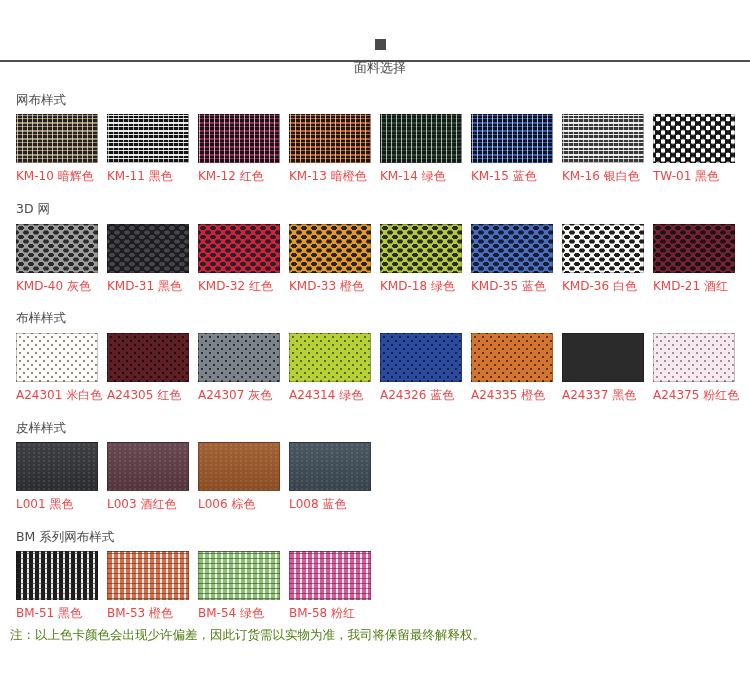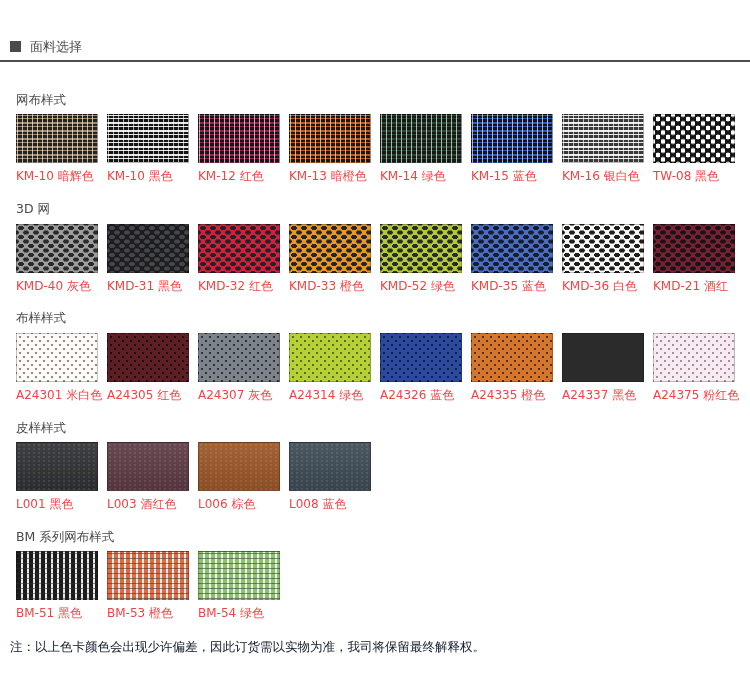--- a/index.html
+++ b/index.html
@@ -9,21 +9,21 @@
     background: #ffffff;
     font-family: "DejaVu Sans", "Liberation Sans", sans-serif;
     color: #4a4a4a;
   }
   .page { padding-top: 39px; }
 
   
   .hdr {
     display: flex; align-items: center; gap: 9px;
     margin-left: 10px; height: 15px;
-    font-size: 13px; color: #4a4a4a;
+    font-size: 13px; color: #4a4a4a; flex-direction: column;
   }
   .hdr .sq { width: 11px; height: 11px; background: #4a4a4a; flex: 0 0 auto; }
   .rule {
     border: none; border-top: 2px solid #4e4e4e;
     margin: 6px 0 0 0; width: 750px;
   }
 
   
   .sections { margin-left: 16px; }
   .section { margin-top: 18px; }
@@ -89,21 +89,21 @@
   
   .pat-bm {
     background-color: var(--c3);
     background-image:
       repeating-linear-gradient(0deg, rgba(50,50,50,0.55) 0 1px, transparent 1px 5px),
       repeating-linear-gradient(90deg, var(--c2) 0 4px, var(--c3) 4px 6px);
   }
 
   
   .note {
-    margin: 18px 0 0 10px; font-size: 12.5px; color: #0f172a;
+    margin: 6px 0 0 10px; font-size: 12.5px; color: #4d7c0f;
     line-height: 1.2;
   }
 </style>
 </head>
 <body>
 
 <div class="page">
 
   <div class="hdr">
     <span class="sq"></span>
@@ -115,21 +115,21 @@
   <section class="section">
     <h3 class="sec-title">网布样式</h3>
     <div class="swatch-row">
   <figure class="cell">
     <div class="tile pat-weave" style="--c1: #26221c; --c2: #a08a6d;"></div>
     <figcaption class="lbl">KM-10 暗辉色</figcaption>
   </figure>
 
   <figure class="cell">
     <div class="tile pat-weave" style="--c1: #141414; --c2: #e8e8e8;"></div>
-    <figcaption class="lbl">KM-10 黑色</figcaption>
+    <figcaption class="lbl">KM-11 黑色</figcaption>
   </figure>
 
   <figure class="cell">
     <div class="tile pat-weave" style="--c1: #1a1218; --c2: #93254b;"></div>
     <figcaption class="lbl">KM-12 红色</figcaption>
   </figure>
 
   <figure class="cell">
     <div class="tile pat-weave" style="--c1: #201710; --c2: #c4571d;"></div>
     <figcaption class="lbl">KM-13 暗橙色</figcaption>
@@ -145,21 +145,21 @@
     <figcaption class="lbl">KM-15 蓝色</figcaption>
   </figure>
 
   <figure class="cell">
     <div class="tile pat-weave" style="--c1: #383838; --c2: #ececec;"></div>
     <figcaption class="lbl">KM-16 银白色</figcaption>
   </figure>
 
   <figure class="cell">
     <div class="tile pat-dotsinv" style="--c1: #161616; --c2: #ffffff;"></div>
-    <figcaption class="lbl">TW-08 黑色</figcaption>
+    <figcaption class="lbl">TW-01 黑色</figcaption>
   </figure>
 </div>
   </section>
 
   <section class="section">
     <h3 class="sec-title">3D 网</h3>
     <div class="swatch-row">
   <figure class="cell">
     <div class="tile pat-chev" style="--c1: #2a2a2a; --c2: #9d9d9d;"></div>
     <figcaption class="lbl">KMD-40 灰色</figcaption>
@@ -175,21 +175,21 @@
     <figcaption class="lbl">KMD-32 红色</figcaption>
   </figure>
 
   <figure class="cell">
     <div class="tile pat-chev" style="--c1: #26242c; --c2: #e9991f;"></div>
     <figcaption class="lbl">KMD-33 橙色</figcaption>
   </figure>
 
   <figure class="cell">
     <div class="tile pat-chev" style="--c1: #272b2e; --c2: #b4ca33;"></div>
-    <figcaption class="lbl">KMD-52 绿色</figcaption>
+    <figcaption class="lbl">KMD-18 绿色</figcaption>
   </figure>
 
   <figure class="cell">
     <div class="tile pat-chev" style="--c1: #161d2c; --c2: #4a6dc2;"></div>
     <figcaption class="lbl">KMD-35 蓝色</figcaption>
   </figure>
 
   <figure class="cell">
     <div class="tile pat-chev" style="--c1: #1f1f1f; --c2: #f7f7f5;"></div>
     <figcaption class="lbl">KMD-36 白色</figcaption>
@@ -283,19 +283,23 @@
   <figure class="cell">
     <div class="tile pat-bm" style="--c2: #e06b42; --c3: #f3ece7;"></div>
     <figcaption class="lbl">BM-53 橙色</figcaption>
   </figure>
 
   <figure class="cell">
     <div class="tile pat-bm" style="--c2: #8cc36f; --c3: #eef3ea;"></div>
     <figcaption class="lbl">BM-54 绿色</figcaption>
   </figure>
 
+  <figure class="cell">
+    <div class="tile pat-bm" style="--c2: #e0569c; --c3: #f5e9f0;"></div>
+    <figcaption class="lbl">BM-58 粉红</figcaption>
+  </figure>
 </div>
   </section>
 </div>
 
   <p class="note">注：以上色卡颜色会出现少许偏差，因此订货需以实物为准，我司将保留最终解释权。</p>
 
 </div>
 
 </body></html>

